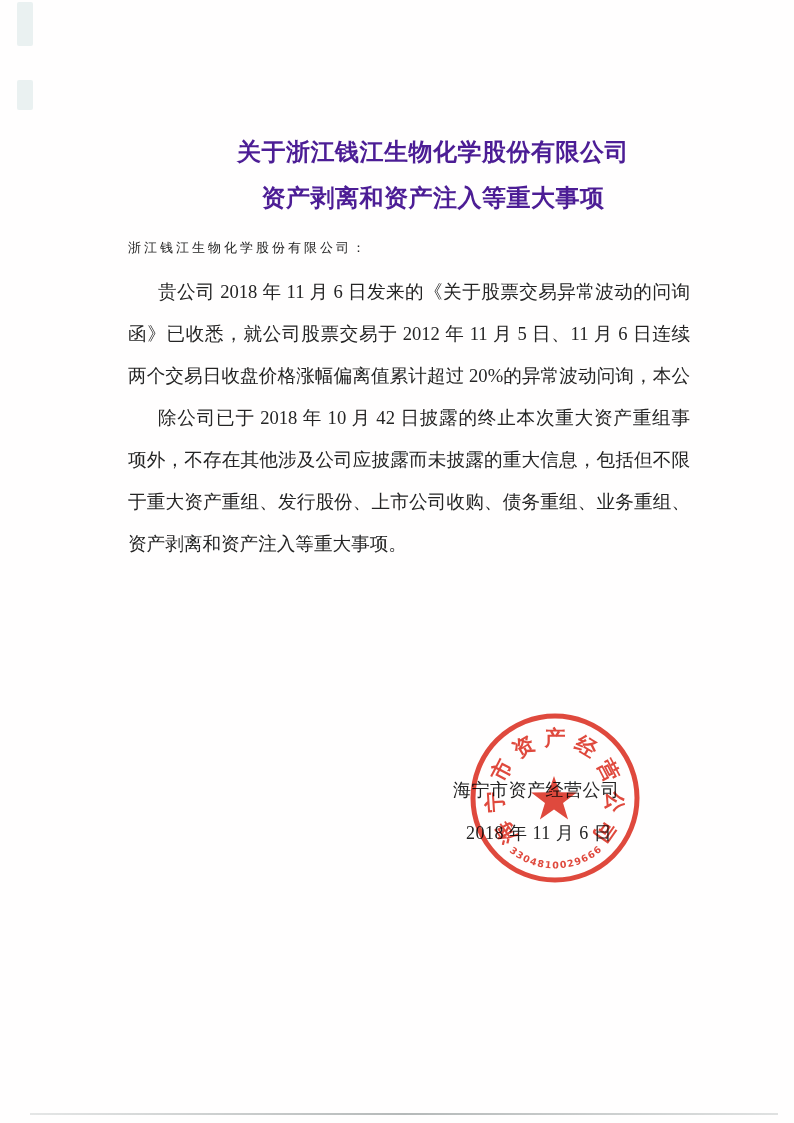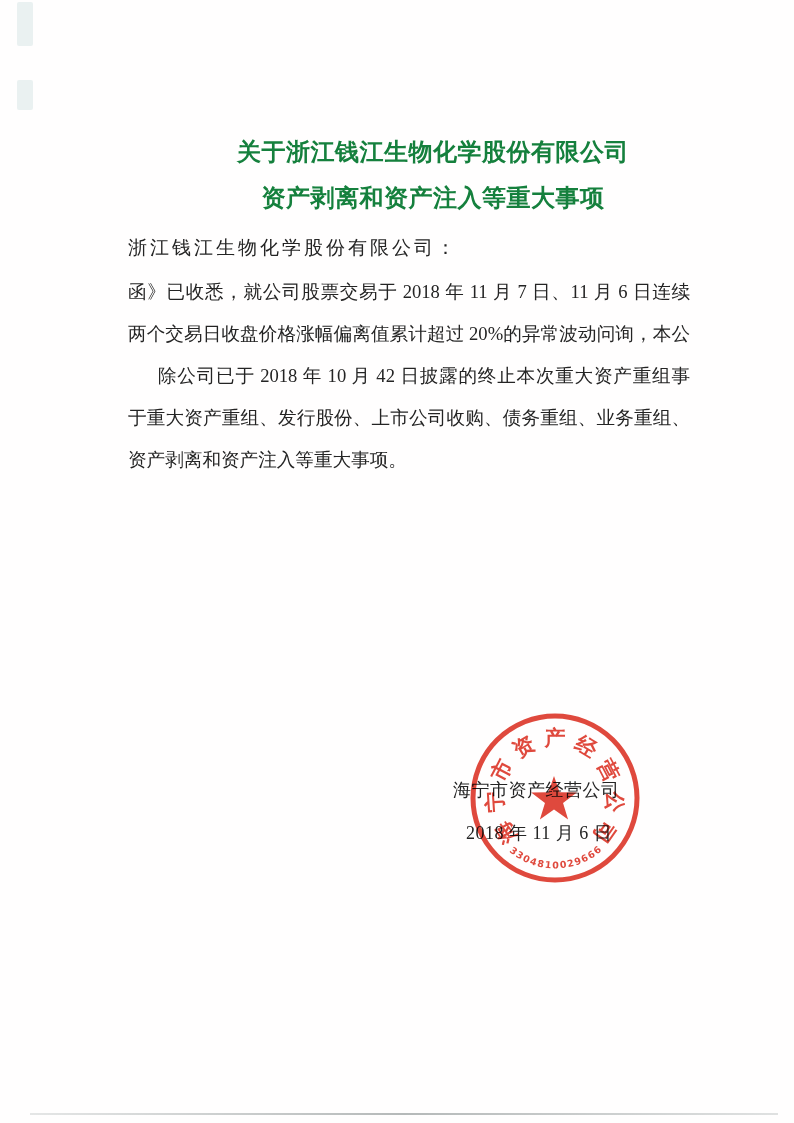--- a/index.html
+++ b/index.html
@@ -9,29 +9,29 @@
     background:#fffefe;
     overflow:hidden;
     font-family:"Liberation Serif","DejaVu Serif",serif;
     color:#242424;
   }
   .title{
     position:absolute;left:128px;width:562px;
     padding-left:48px;box-sizing:border-box;
     text-align:center;
     font-size:24px;font-weight:700;line-height:28px;
-    color:#15803d;
+    color:#4c1d95;
     letter-spacing:0.5px;
     white-space:nowrap;
   }
   .title1{top:138px;}
   .title2{top:184px;}
   .salutation{
     position:absolute;left:128px;top:236px;
-    font-size:19px;letter-spacing:3px;line-height:24px;
+    font-size:13px;letter-spacing:3px;line-height:24px;
     white-space:nowrap;
   }
   .body-block{
     position:absolute;left:128px;top:271px;width:562px;
   }
   .body-line{
     width:562px;
     font-size:18.6px;
     line-height:42px;
     height:42px;
@@ -81,23 +81,25 @@
 
   <div class="artifact-mark mark1"></div>
   <div class="artifact-mark mark2"></div>
 
   <div class="title title1">关于浙江钱江生物化学股份有限公司</div>
   <div class="title title2">资产剥离和资产注入等重大事项</div>
 
   <div class="salutation">浙江钱江生物化学股份有限公司：</div>
 
   <div class="body-block" id="body-paragraphs">
-      <div class="body-line justify">函》已收悉，就公司股票交易于 2018 年 11 月 7 日、11 月 6 日连续</div>
+      <div class="body-line justify indent">贵公司 2018 年 11 月 6 日发来的《关于股票交易异常波动的问询</div>
+      <div class="body-line justify">函》已收悉，就公司股票交易于 2012 年 11 月 5 日、11 月 6 日连续</div>
       <div class="body-line justify">两个交易日收盘价格涨幅偏离值累计超过 20%的异常波动问询，本公</div>
       <div class="body-line justify indent">除公司已于 2018 年 10 月 42 日披露的终止本次重大资产重组事</div>
+      <div class="body-line justify">项外，不存在其他涉及公司应披露而未披露的重大信息，包括但不限</div>
       <div class="body-line justify">于重大资产重组、发行股份、上市公司收购、债务重组、业务重组、</div>
       <div class="body-line">资产剥离和资产注入等重大事项。</div>
     </div>
 
   <div class="signature">海宁市资产经营公司</div>
   <div class="date">2018 年 11 月 6 日</div>
 
   <svg class="seal" id="company-seal" viewBox="0 0 230 230">
       <circle cx="115" cy="115" r="82" fill="none" stroke="#dd392c" stroke-width="5"></circle>
       <text x="65.85087734266048" y="149.41458618106276" fill="#dd392c" font-size="21" font-weight="bold" text-anchor="middle" dominant-baseline="central" font-family="&quot;Liberation Serif&quot;,&quot;DejaVu Serif&quot;,serif" transform="rotate(-125 65.85087734266048 149.41458618106276)">海</text>

